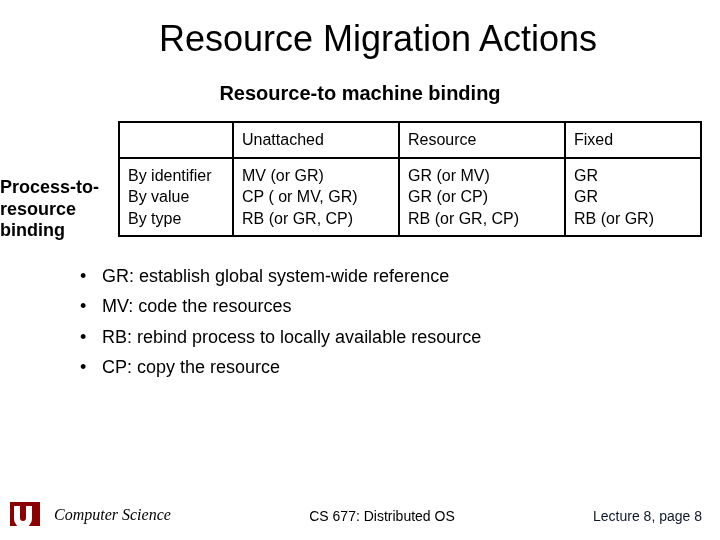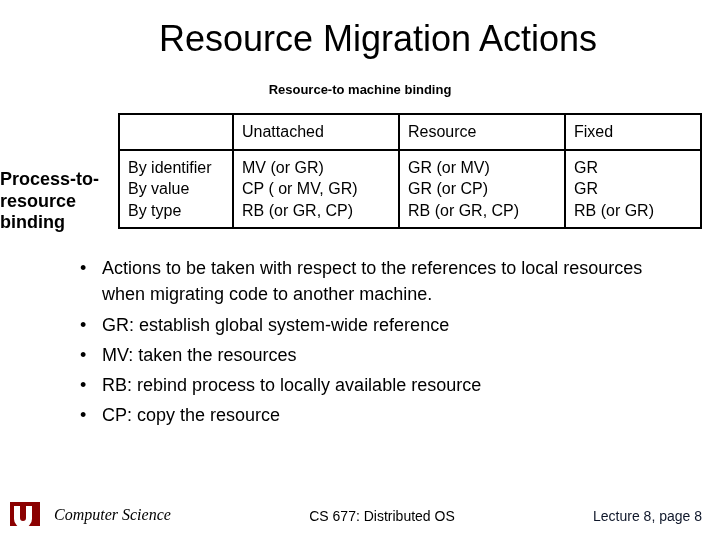--- a/index.html
+++ b/index.html
@@ -1,19 +1,19 @@
 <!DOCTYPE html>
 <html><head>
 <meta charset="utf-8">
 <style>
   * { box-sizing: border-box; margin: 0; padding: 0; }
   html, body { width: 720px; height: 540px; font-family: Arial, Helvetica, sans-serif; background: #fff; color: #000; }
   .slide { width: 720px; height: 540px; position: relative; padding: 18px 0 0 0; }
   .title { font-size: 36px; text-align: center; margin-bottom: 22px; font-weight: 400; margin-left: 36px; }
-  .subtitle { font-size: 13px; text-align: center; font-weight: 700; margin-bottom: 16px; }
+  .subtitle { font-size: 20px; text-align: center; font-weight: 700; margin-bottom: 16px; }
   .table-wrap { position: relative; width: 100%; }
   .side-label { position: absolute; left: 0; top: 56px; width: 116px; font-size: 18px; font-weight: 700; line-height: 1.2; }
   table { border-collapse: collapse; margin-left: 118px; width: 582px; table-layout: fixed; }
   th, td { border: 2px solid #000; padding: 6px 8px; vertical-align: top; text-align: left; font-size: 16px; font-weight: 400; line-height: 1.35; }
   th { font-weight: 400; }
   col.c0 { width: 114px; } col.c1 { width: 166px; } col.c2 { width: 166px; } col.c3 { width: 136px; }
   .bullets { margin: 26px 0 0 80px; width: 600px; }
   .bullets li { font-size: 18px; line-height: 1.45; margin-bottom: 4px; list-style: none; position: relative; padding-left: 22px; }
   .bullets li::before { content: "•"; position: absolute; left: 0; top: 0; }
   .footer { position: absolute; left: 0; bottom: 14px; width: 720px; height: 24px; }
@@ -49,23 +49,22 @@
         <td>By identifier<br>By value<br>By type</td>
         <td>MV (or GR)<br>CP ( or MV, GR)<br>RB (or GR, CP)</td>
         <td>GR (or MV)<br>GR (or CP)<br>RB (or GR, CP)</td>
         <td>GR<br>GR<br>RB (or GR)</td>
       </tr>
     </tbody>
       </table>
   </div>
 
   <ul class="bullets">
-    <li>Actions to be taken with respect to the references to local resources when migrating code to another machine.</li>
     <li>GR: establish global  system-wide reference</li>
-    <li>MV: taken the resources</li>
+    <li>MV: code the resources</li>
     <li>RB: rebind process to locally available resource</li>
     <li>CP: copy the resource</li>
   </ul>
 
   <div class="footer">
     <svg class="logo" viewBox="0 0 30 24">
       <rect x="0" y="0" width="30" height="24" fill="#8b0000"></rect>
       <path d="M4 4 h6 v12 a3 3 0 0 0 6 0 V4 h6 v13 a8 8 0 0 1 -18 0 Z" fill="#fff"></path>
     </svg>
     <span class="dept">Computer Science</span>

